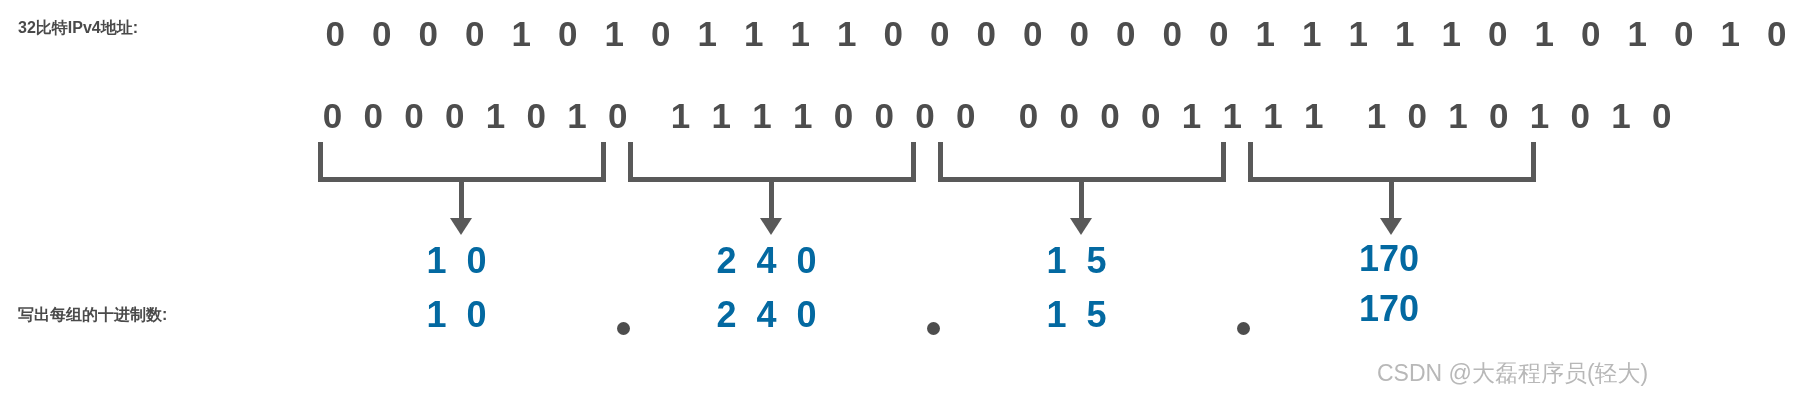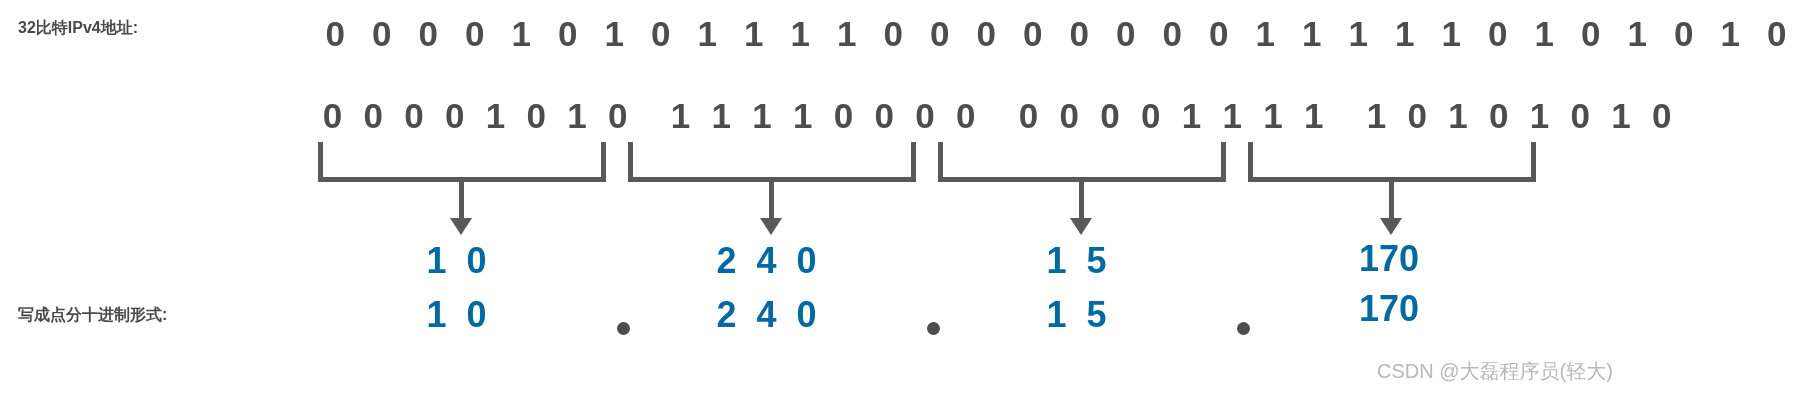--- a/index.html
+++ b/index.html
@@ -100,21 +100,21 @@
     position: absolute;
     width: 13px;
     height: 13px;
     border-radius: 50%;
     background: #4d4d4d;
   }
 
   
   #watermark {
     position: absolute;
-    font-size: 20px;
+    font-size: 23px;
     color: #b8b8b8;
     white-space: nowrap;
     font-family: "Liberation Sans", "DejaVu Sans", sans-serif;
   }
 </style>
 </head>
 <body>
 
 <div id="canvas">
 
@@ -215,21 +215,21 @@
 
   <div class="arrow" style="left:1389px; top:182px; height:40px;"></div>
   <div class="arrowhead" style="left:1380px; top:218px;"></div>
 
 
   <div class="decimal" style="left:384px;  top:240px; width:150px;">1 0</div>
   <div class="decimal" style="left:694px;  top:240px; width:150px;">2 4 0</div>
   <div class="decimal" style="left:1004px; top:240px; width:150px;">1 5</div>
   <div class="decimal big" style="left:1314px; top:238px; width:150px;">170</div>
 
-  <div class="row-label" style="top:305px;">写成点分十进制形式:</div>
+  <div class="row-label" style="top:305px;">写出每组的十进制数:</div>
 
   <div class="decimal" style="left:384px;  top:294px; width:150px;">1 0</div>
   <div class="dot" style="left:617px;  top:322px;"></div>
 
   <div class="decimal" style="left:694px;  top:294px; width:150px;">2 4 0</div>
   <div class="dot" style="left:927px;  top:322px;"></div>
 
   <div class="decimal" style="left:1004px; top:294px; width:150px;">1 5</div>
   <div class="dot" style="left:1237px; top:322px;"></div>
 

